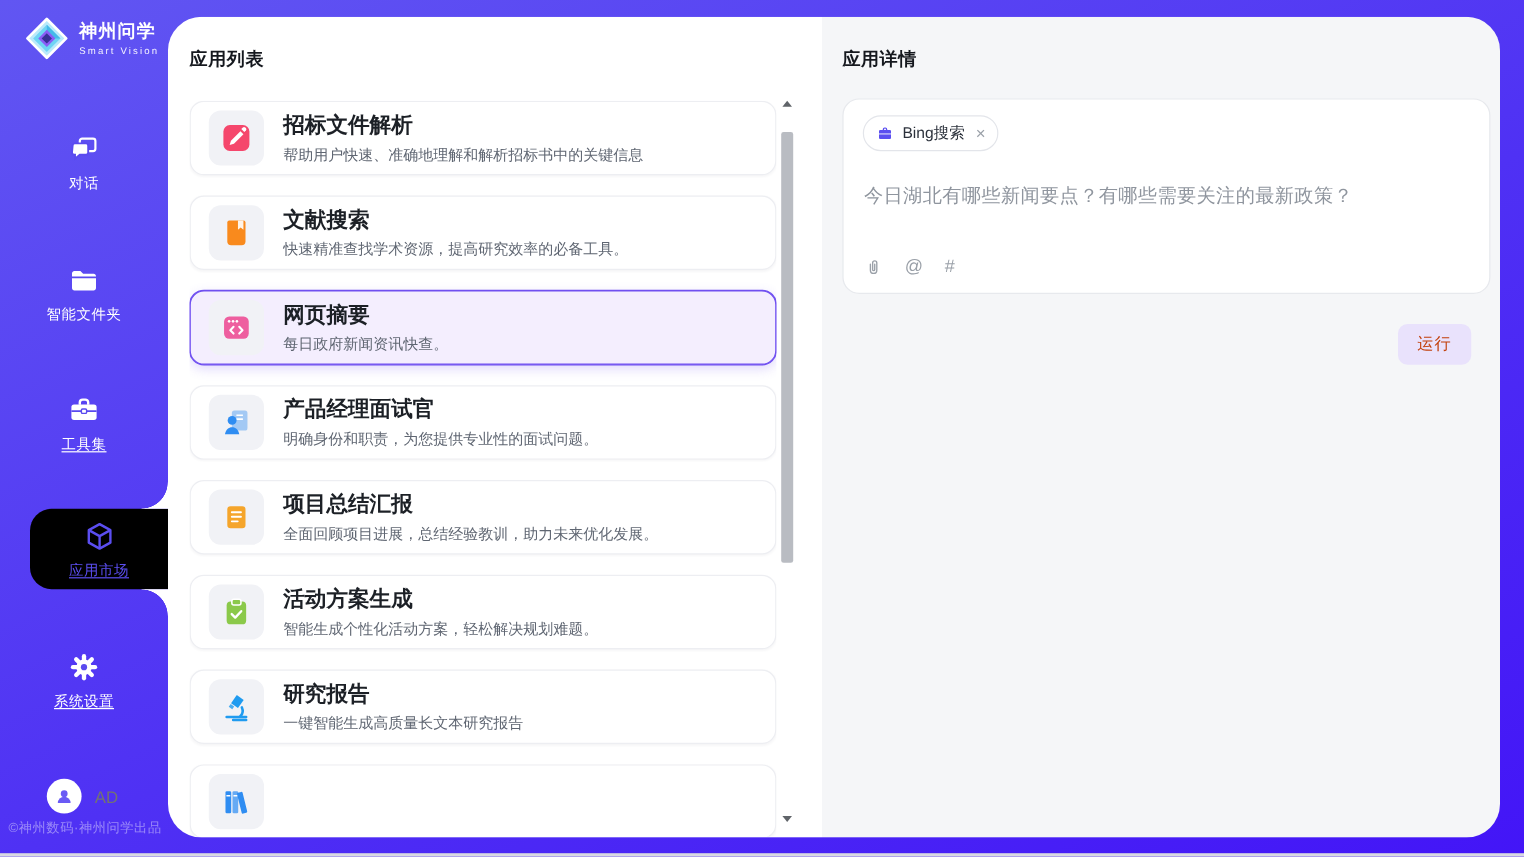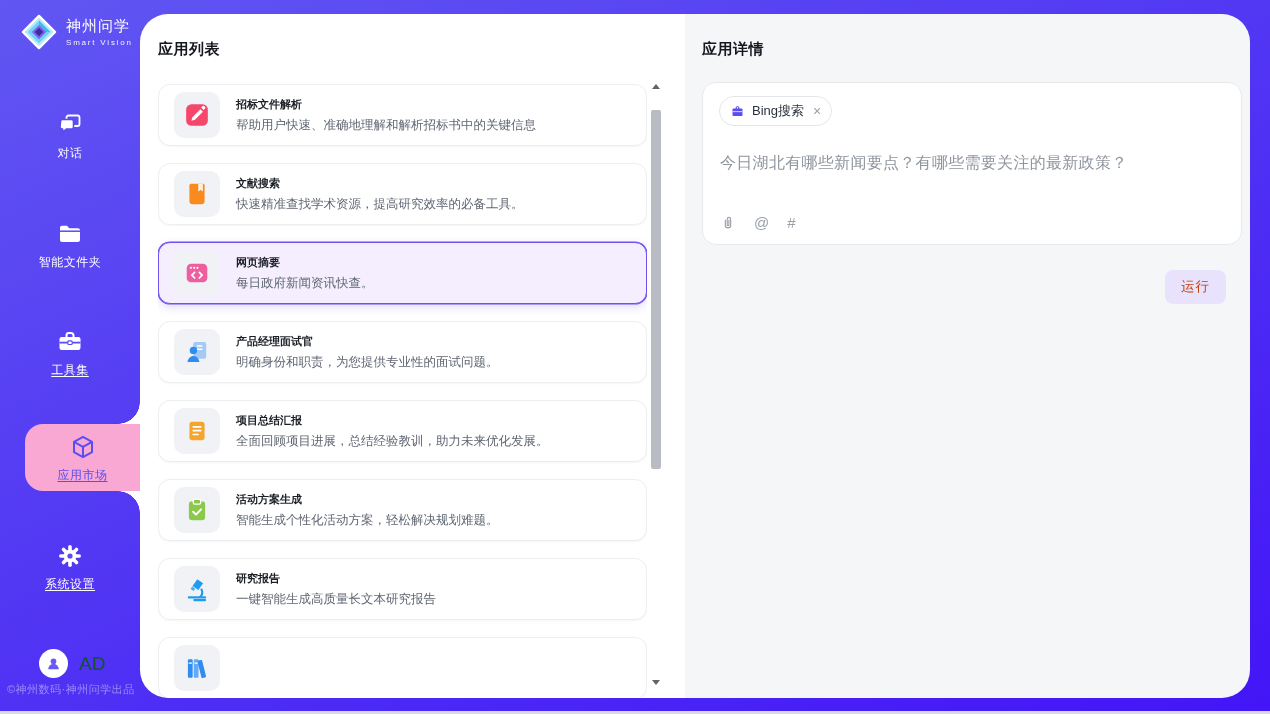--- a/index.html
+++ b/index.html
@@ -8,62 +8,62 @@
     font-family:"Liberation Sans","DejaVu Sans",sans-serif;
     background:linear-gradient(155deg,#6156f2 0%,#4f31f4 55%,#4315f7 100%);
     position:relative; color:#1c2026;
   }
   body::after { content:""; position:absolute; left:0; right:0; bottom:0; height:3px; background:#d9dae2; }
 
   
   .sidebar { position:absolute; left:0; top:0; width:140px; height:714px; }
   .logo { position:absolute; left:20px; top:13px; display:flex; align-items:center; gap:8px; }
   .logo svg { width:38px; height:38px; }
-  .brand { font-size:15px; font-weight:normal; color:#fff; letter-spacing:1px; }
+  .brand { font-size:15px; font-weight:bold; color:#fff; letter-spacing:1px; }
   .brand-sub { font-size:8px; color:rgba(255,255,255,.92); letter-spacing:1.8px; margin-top:2px; }
 
   .nav-item { position:absolute; left:0; width:140px; display:flex; flex-direction:column; align-items:center; color:#fff; cursor:pointer; }
   #sidebar-nav .nav-item:nth-child(1){ top:112px; }
   #sidebar-nav .nav-item:nth-child(2){ top:221px; }
   #sidebar-nav .nav-item:nth-child(3){ top:329px; }
   #sidebar-nav .nav-item:nth-child(4){ top:424px; }
   #sidebar-nav .nav-item:nth-child(5){ top:543px; }
   .nav-icon { width:26px; height:26px; display:block; }
   .nav-icon svg { width:26px; height:26px; display:block; }
   .nav-label { font-size:12px; margin-top:7px; letter-spacing:.5px; }
   .nav-label.u { text-decoration:underline; text-underline-offset:2px; }
 
   .nav-item.active {
-    left:25px; width:115px; height:67px; background:#f9a8d4;
+    left:25px; width:115px; height:67px; background:#000000;
     border-radius:18px 0 0 18px; color:#5b4ef0; justify-content:center; padding-top:2px;
   }
   .nav-item.active::before,
   .nav-item.active::after { content:""; position:absolute; right:0; width:22px; height:22px; }
   .nav-item.active::before { top:-22px; background:radial-gradient(circle at 0 0, transparent 21.5px, #fff 22px); }
   .nav-item.active::after { bottom:-22px; background:radial-gradient(circle at 0 100%, transparent 21.5px, #fff 22px); }
 
   .user-row { position:absolute; left:39px; top:649px; display:flex; align-items:center; gap:11px; cursor:pointer; }
   .avatar { width:29px; height:29px; border-radius:50%; background:#fff; display:grid; place-items:center; }
   .avatar svg { width:17px; height:17px; }
-  .user-name { color:#14532d; font-size:19px; }
+  .user-name { color:#737373; font-size:14px; }
   .copyright { position:absolute; left:7px; top:682px; font-size:11px; color:rgba(255,255,255,.42); letter-spacing:.5px; white-space:nowrap; }
 
   
   .content { position:absolute; left:140px; top:14px; width:1110px; height:684px; border-radius:28px; overflow:hidden; display:flex; }
   .panel-title { position:absolute; left:18px; top:26px; font-size:15px; font-weight:bold; color:#15181e; letter-spacing:.5px; }
 
   
   .panel-list { width:545px; height:100%; background:#fff; position:relative; }
   .app-list { position:absolute; left:18px; top:70px; width:489px; height:613px; overflow:hidden; display:flex; flex-direction:column; gap:17px; }
   .app-card { flex:0 0 62px; display:flex; align-items:center; background:#fff; border:1px solid #edeef2; border-radius:12px; box-shadow:0 1px 2px rgba(16,24,40,.04); cursor:pointer; }
   .app-card.selected { background:#f4eefe; border-color:#7050f0; box-shadow:0 0 0 .6px #7050f0, 0 3px 10px rgba(112,80,240,.22); }
   .app-icon-box { width:46px; height:46px; margin-left:15px; border-radius:10px; background:#f1f2f6; display:grid; place-items:center; flex:0 0 auto; }
   .app-icon-box svg { width:26px; height:26px; display:block; }
   .app-text { margin-left:16px; min-width:0; }
-  .app-title { font-size:11px; font-weight:bold; color:#1c2026; }
+  .app-title { font-size:18px; font-weight:bold; color:#1c2026; }
   .app-desc { font-size:12.5px; color:#5f6672; margin-top:5px; white-space:nowrap; }
 
   .scrollbar { position:absolute; right:23px; top:66px; width:12px; height:608px; }
   .sb-btn { position:absolute; left:0; width:12px; height:12px; display:grid; place-items:center; cursor:pointer; }
   .sb-btn.up { top:0; } .sb-btn.down { bottom:0; }
   .tri-up { width:0; height:0; border-left:4px solid transparent; border-right:4px solid transparent; border-bottom:5px solid #606469; }
   .tri-down { width:0; height:0; border-left:4px solid transparent; border-right:4px solid transparent; border-top:5px solid #606469; }
   .sb-thumb { position:absolute; left:1px; top:30px; width:10px; height:359px; background:#b9bcc2; border-radius:2px; cursor:pointer; }
 
   

